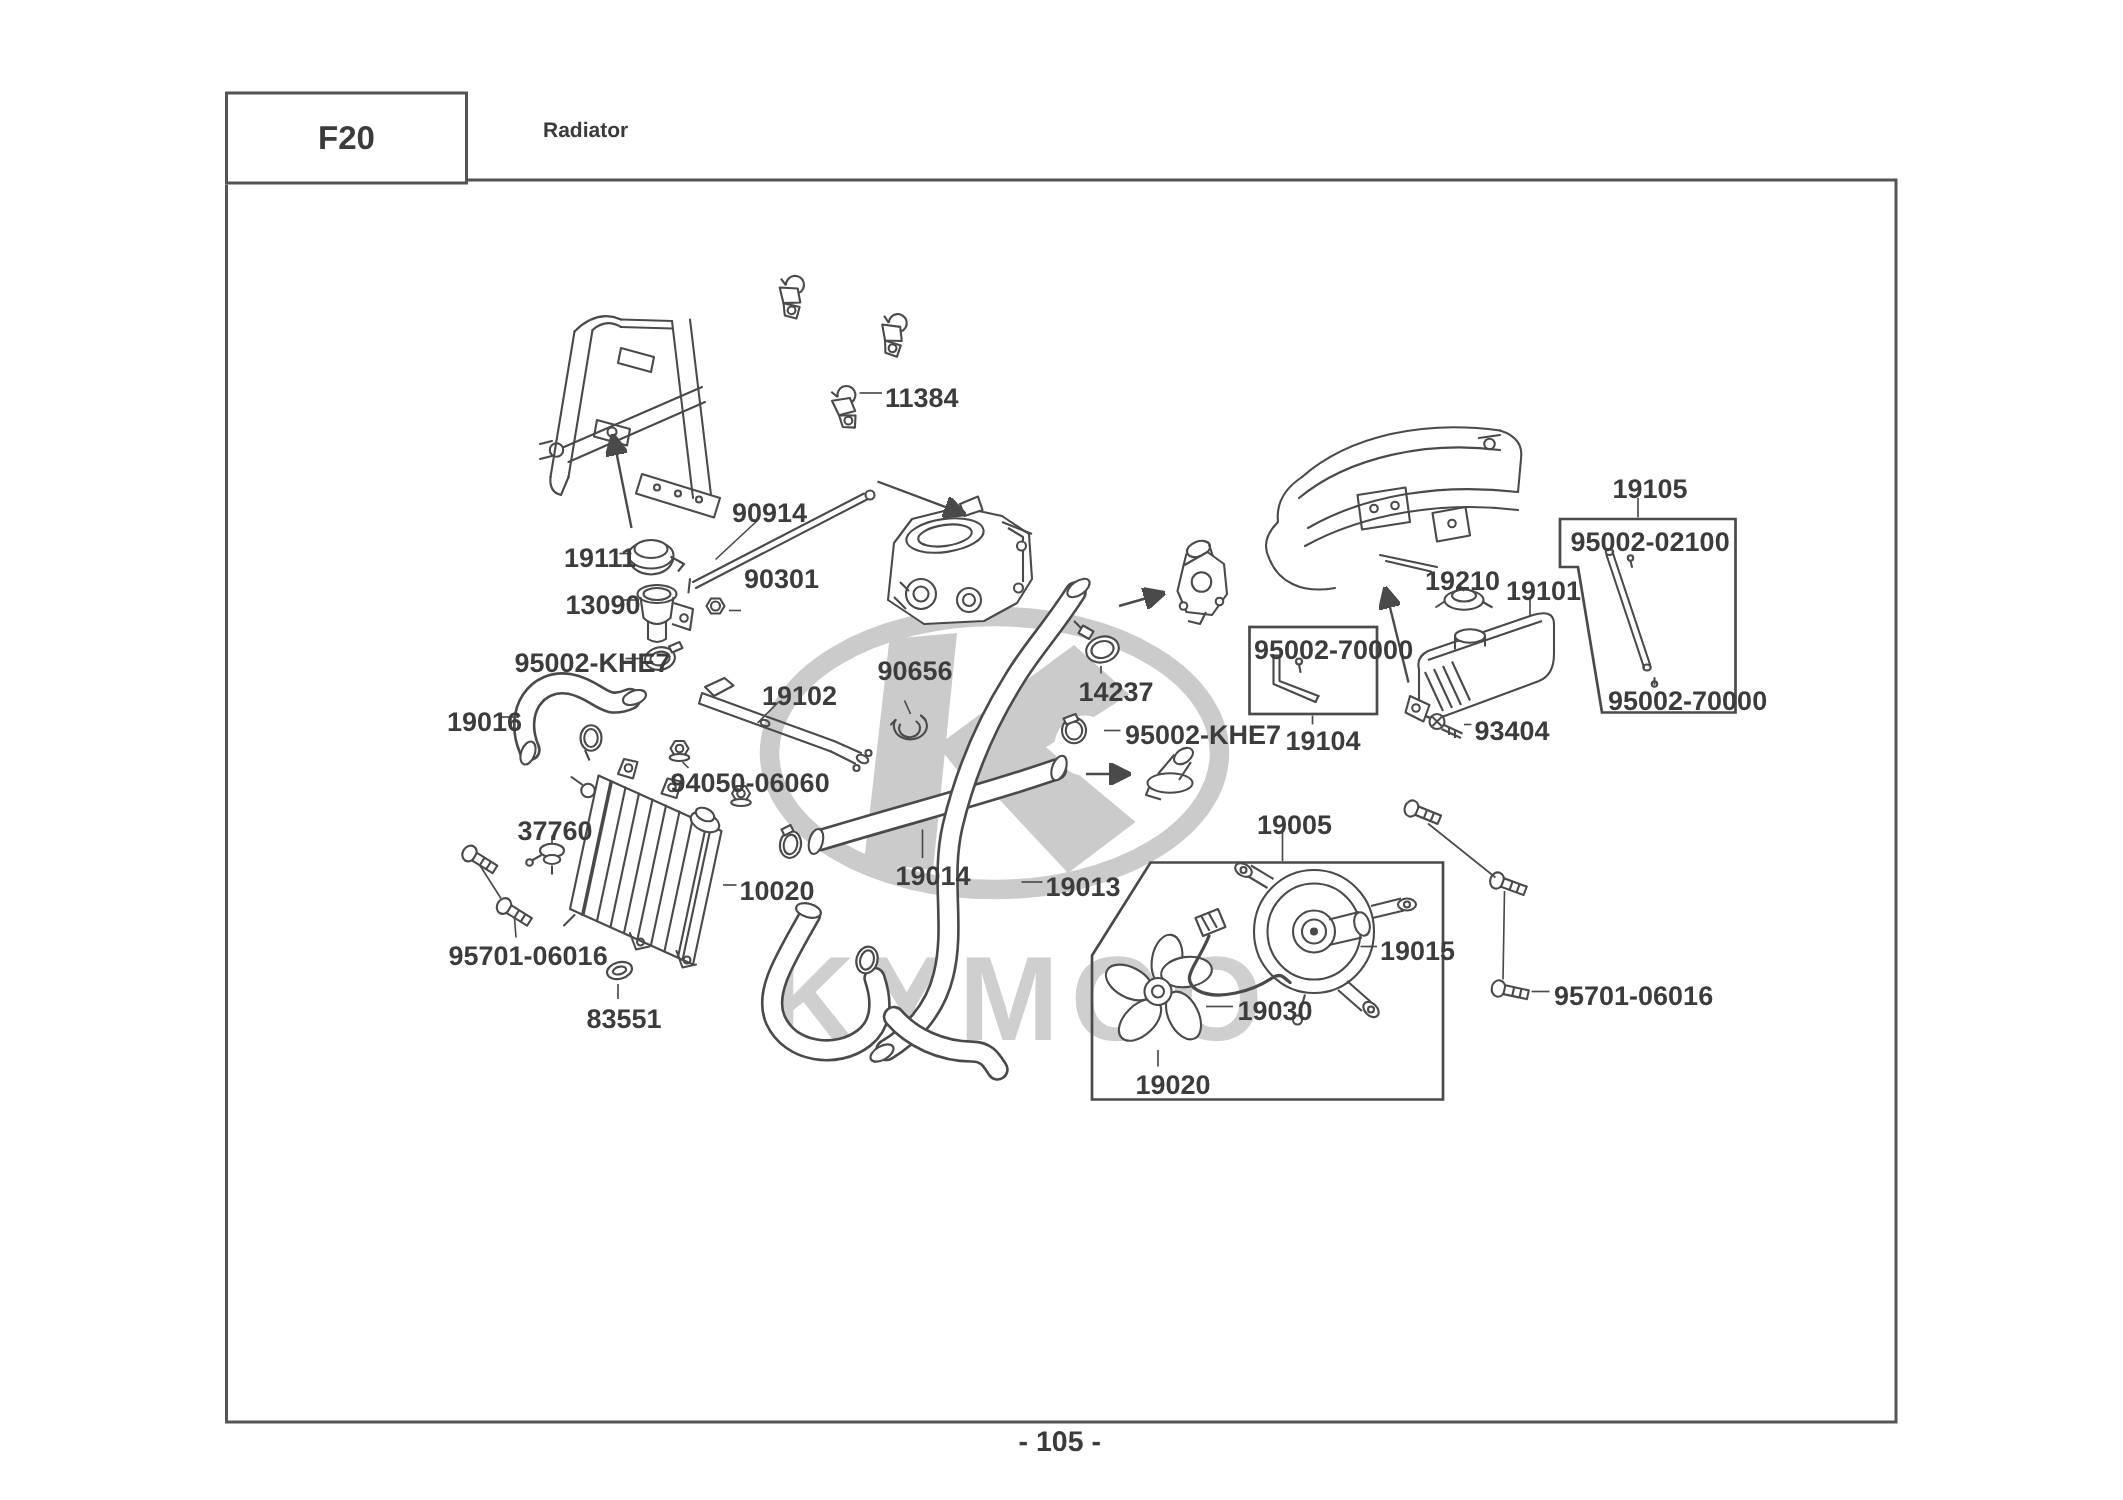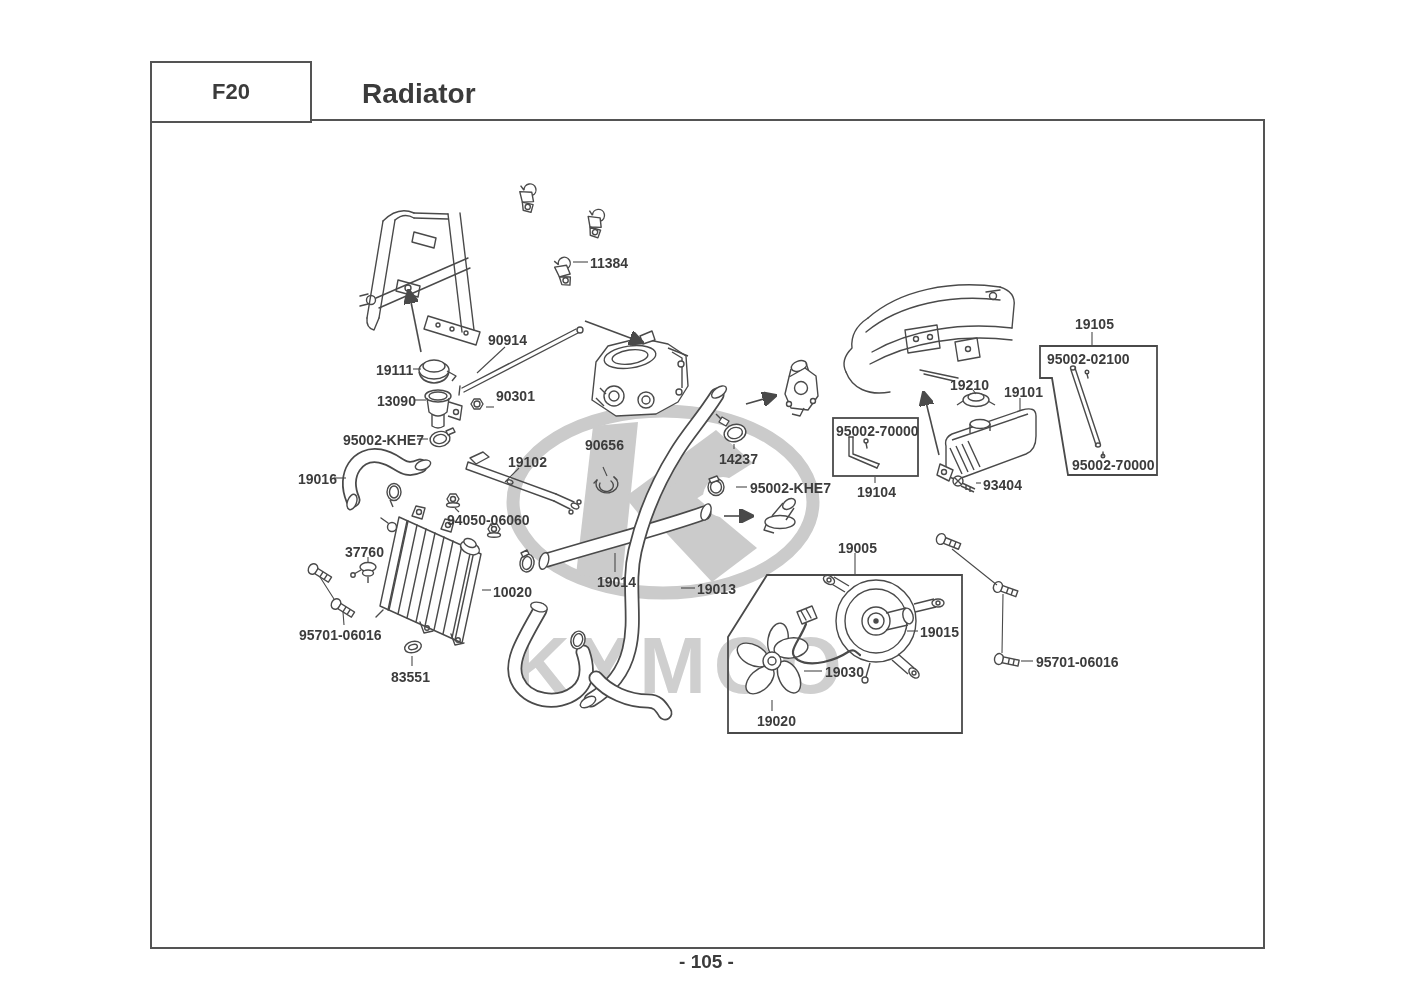--- a/index.html
+++ b/index.html
@@ -6,33 +6,33 @@
   body{
     width:1415px;height:1000px;position:relative;background:#ffffff;
     font-family:"Liberation Sans", sans-serif;color:#3b3b3b;overflow:hidden;
   }
   .f20-box{
     position:absolute;left:150px;top:61px;width:158px;height:58px;
     border:2px solid #545454;background:#fff;display:flex;align-items:center;justify-content:center;
     font-size:22px;font-weight:bold;z-index:5;text-align:center;
   }
   .page-title{
-    position:absolute;left:362px;top:78px;font-size:28px;font-weight:bold;z-index:5;
+    position:absolute;left:362px;top:78px;font-size:14px;font-weight:bold;z-index:5;
   }
   .main-box{
     position:absolute;left:150px;top:119px;width:1111px;height:826px;
     border:2px solid #545454;border-top:2px solid #545454;background:#fff;z-index:1;
   }
   .footer{
     position:absolute;left:150px;top:951px;width:1113px;text-align:center;
     font-size:19px;font-weight:bold;z-index:5;
   }
   svg.canvas{position:absolute;left:0;top:0;z-index:2;}
   .plabel{
-    position:absolute;font-size:14px;font-weight:bold;color:#3c3c3c;
+    position:absolute;font-size:18px;font-weight:bold;color:#3c3c3c;
     white-space:nowrap;z-index:4;letter-spacing:0px;
   }
   .ln{stroke:#4a4a4a;stroke-width:1.4;fill:none;stroke-linecap:round;stroke-linejoin:round;}
   .lnw{stroke:#4a4a4a;stroke-width:1.4;fill:#ffffff;stroke-linejoin:round;}
   .thin{stroke:#4a4a4a;stroke-width:1.1;fill:none;}
   .box{stroke:#4a4a4a;stroke-width:1.8;fill:none;}
   .hoseO{stroke:#4a4a4a;stroke-width:15;fill:none;stroke-linecap:round;}
   .hoseI{stroke:#ffffff;stroke-width:11.5;fill:none;stroke-linecap:round;}
   .wm{fill:#cbcbcb;}
 </style>
@@ -446,21 +446,21 @@
     <line x1="746" y1="404" x2="774" y2="396" marker-end="url(#arr)"></line>
     <line x1="724" y1="516" x2="751" y2="516" marker-end="url(#arr)"></line>
     <line x1="939" y1="455" x2="924" y2="394" marker-end="url(#arr)"></line>
   </g>
 </svg>
 
 <div class="plabel" style="left:590px;top:255px">11384</div>
 <div class="plabel" style="left:488px;top:332px">90914</div>
 <div class="plabel" style="left:376px;top:362px">19111</div>
 <div class="plabel" style="left:377px;top:393px">13090</div>
-<div class="plabel" style="left:496px;top:388px">90301</div>
+<div class="plabel" style="left:496px;top:376px">90301</div>
 <div class="plabel" style="left:343px;top:432px">95002-KHE7</div>
 <div class="plabel" style="left:298px;top:471px">19016</div>
 <div class="plabel" style="left:508px;top:454px">19102</div>
 <div class="plabel" style="left:585px;top:437px">90656</div>
 <div class="plabel" style="left:719px;top:451px">14237</div>
 <div class="plabel" style="left:750px;top:480px">95002-KHE7</div>
 <div class="plabel" style="left:447px;top:512px">94050-06060</div>
 <div class="plabel" style="left:345px;top:544px">37760</div>
 <div class="plabel" style="left:493px;top:584px">10020</div>
 <div class="plabel" style="left:299px;top:627px">95701-06016</div>

